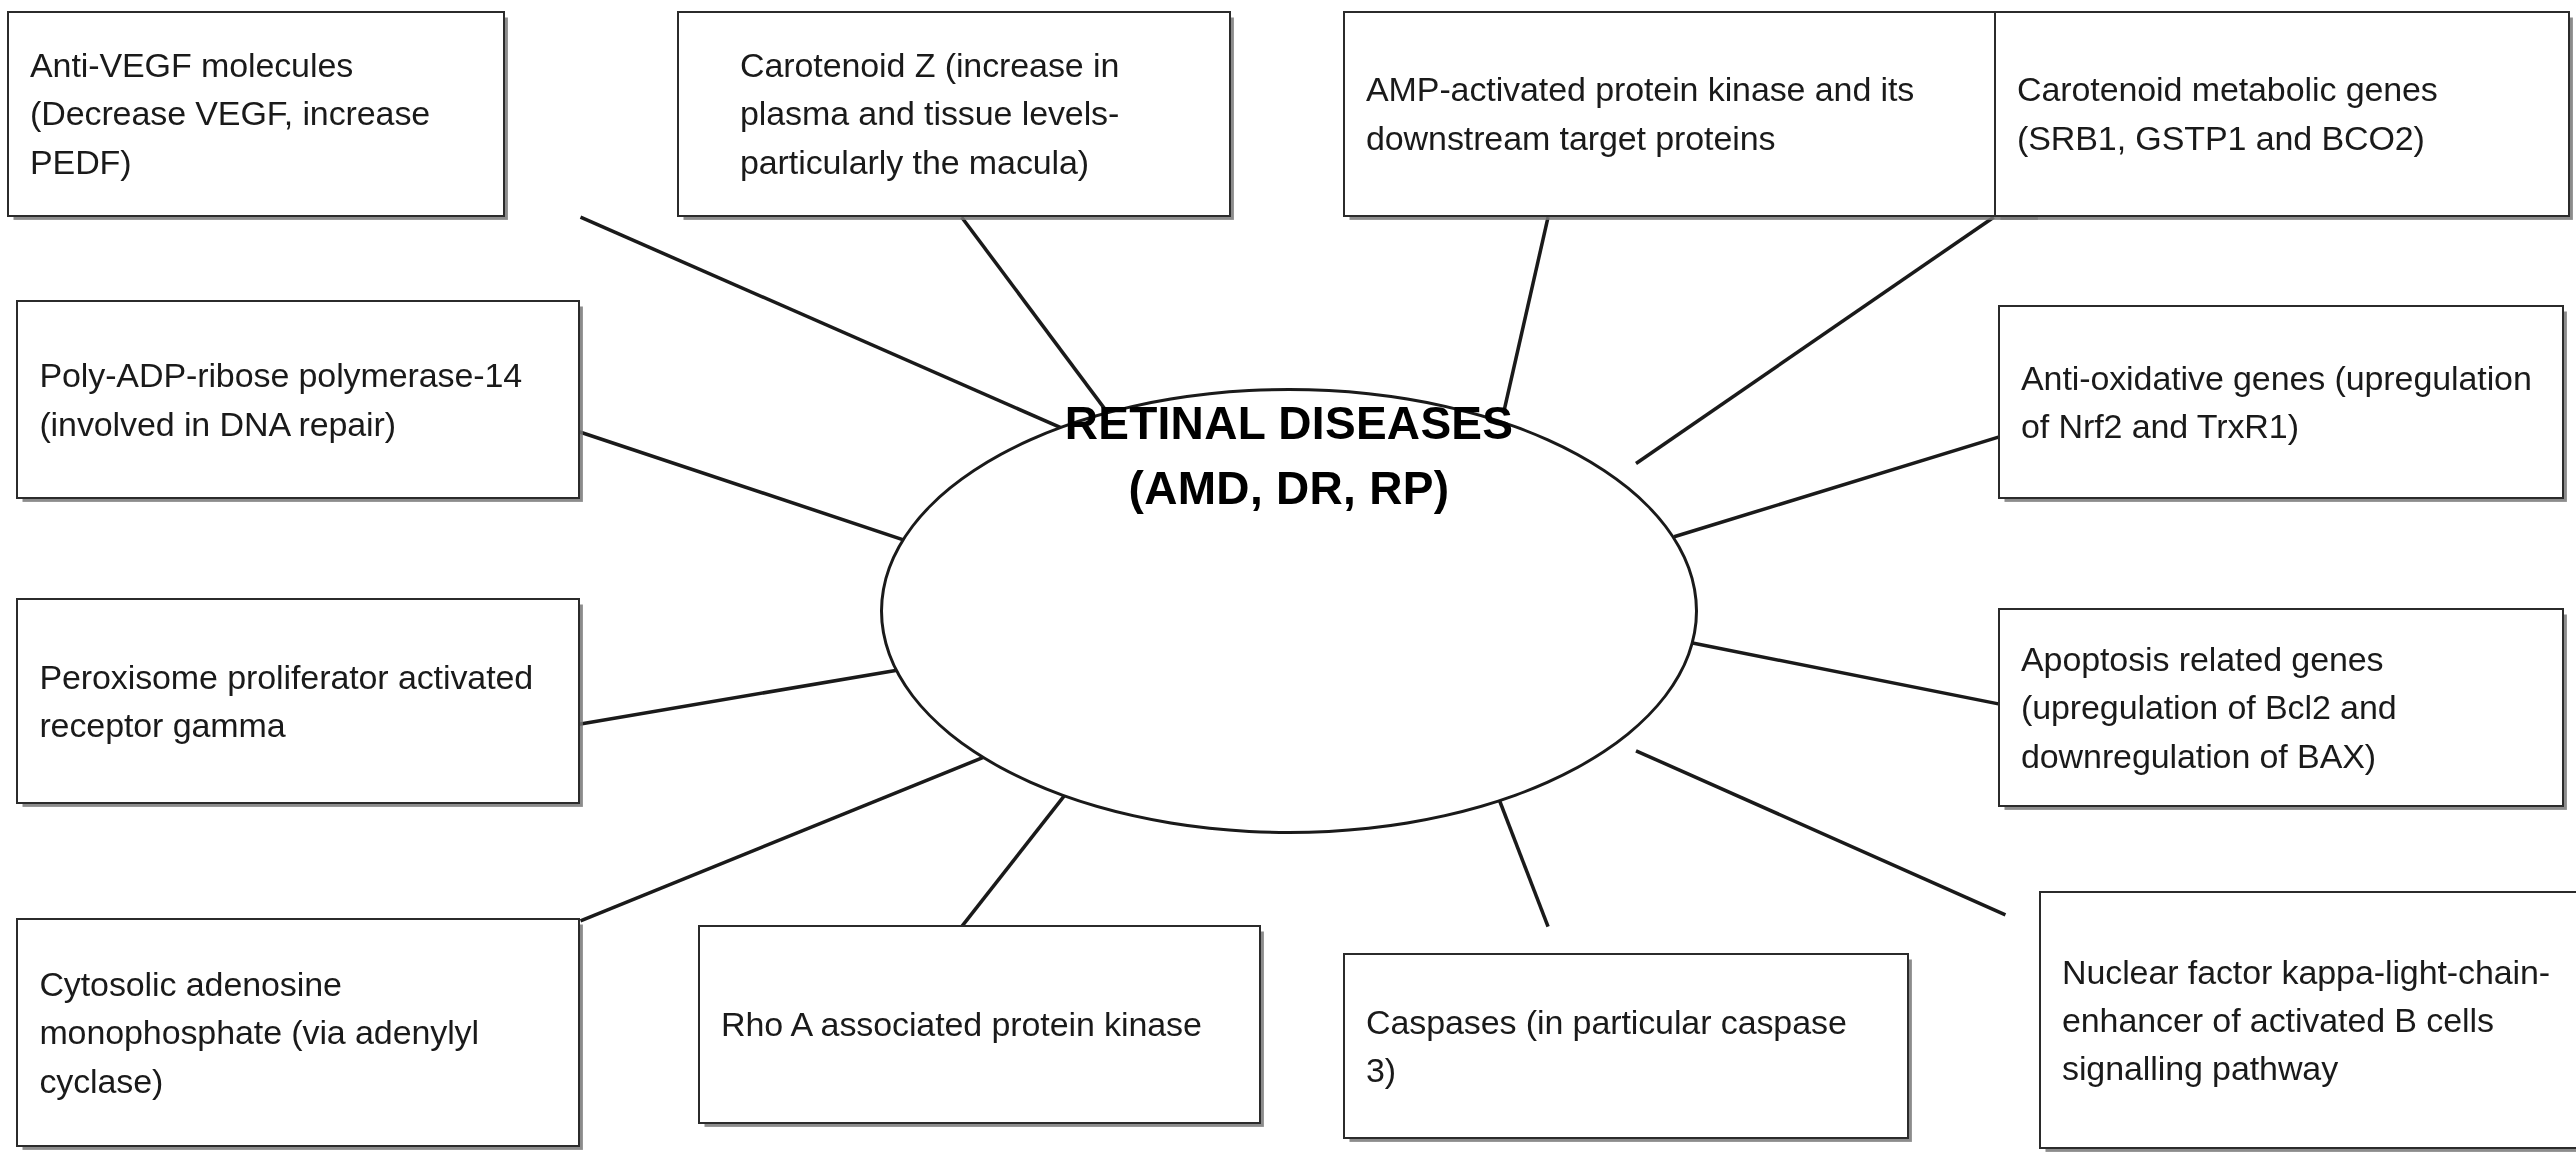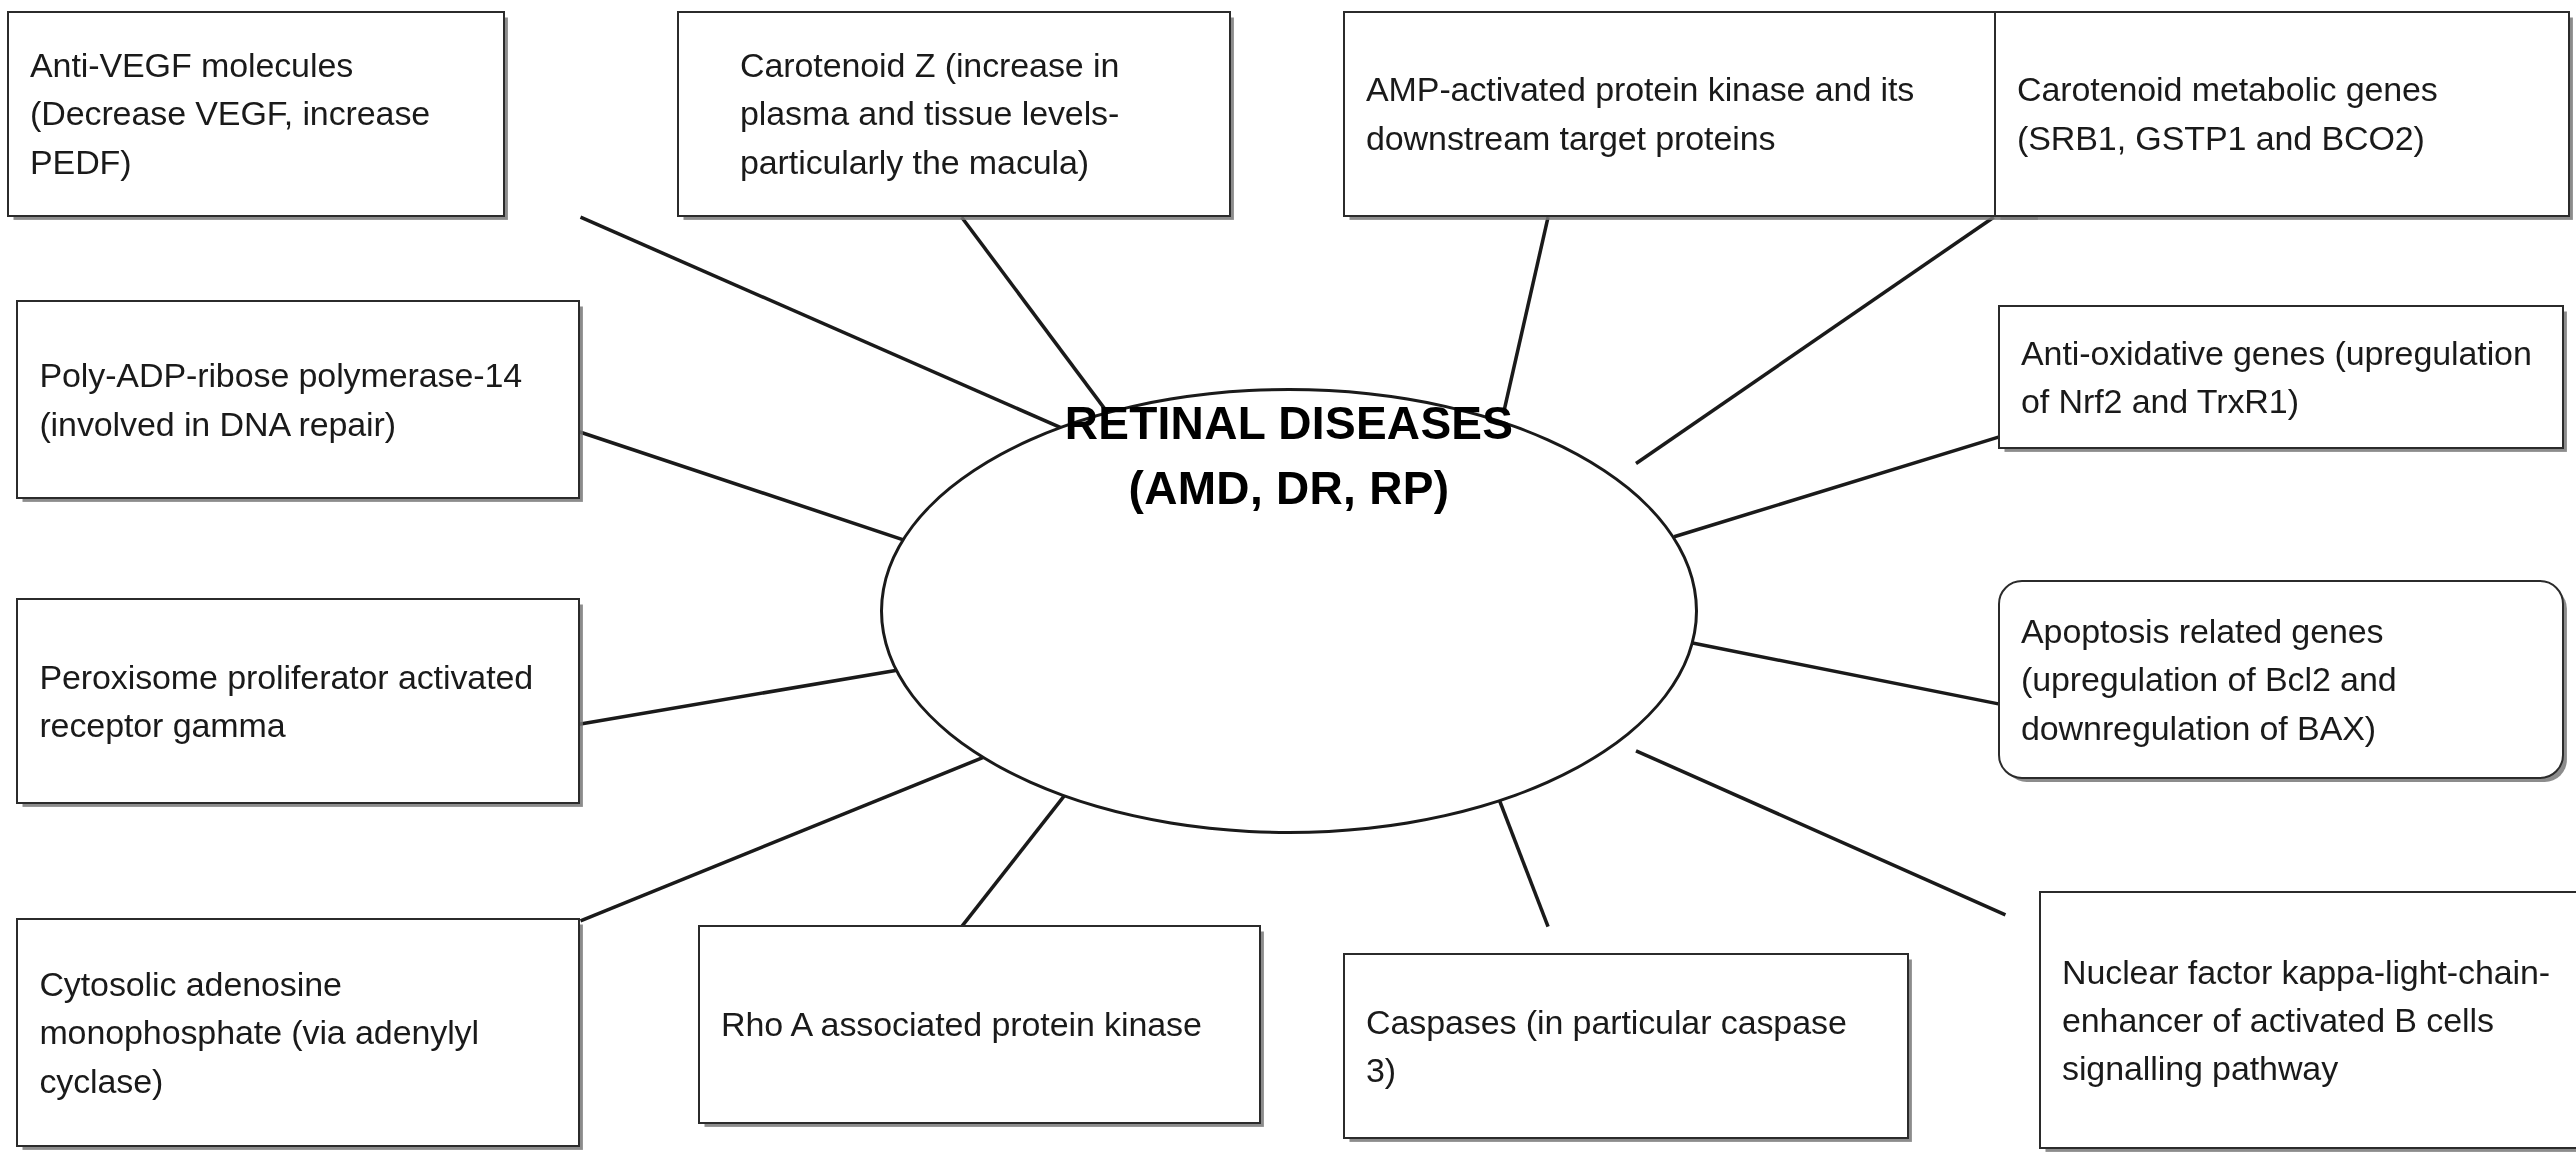--- a/index.html
+++ b/index.html
@@ -103,29 +103,29 @@
   </div>
 
   <div class="node-box" style="left:1994px; top:10.6px; width:576px; height:206px;">
     <div class="node-text">Carotenoid metabolic genes (SRB1, GSTP1 and BCO2)</div>
   </div>
 
   <div class="node-box" style="left:16.4px; top:300px; width:564px; height:199px;">
     <div class="node-text">Poly-ADP-ribose polymerase-14 (involved in DNA repair)</div>
   </div>
 
-  <div class="node-box" style="left:1998px; top:305px; width:566px; height:144px;">
+  <div class="node-box" style="left:1998px; top:305px; width:566px; height:194px;">
     <div class="node-text">Anti-oxidative genes (upregulation of Nrf2 and TrxR1)</div>
   </div>
 
   <div class="node-box" style="left:16.4px; top:598px; width:564px; height:206px;">
     <div class="node-text">Peroxisome proliferator activated receptor gamma</div>
   </div>
 
-  <div class="node-box" style="left:1998px; top:580px; width:566px; height:199px;border-radius:24px;">
+  <div class="node-box" style="left:1998px; top:608px; width:566px; height:199px;">
     <div class="node-text">Apoptosis related genes (upregulation of Bcl2 and downregulation of BAX)</div>
   </div>
 
   <div class="node-box" style="left:16.4px; top:918px; width:564px; height:229px;">
     <div class="node-text">Cytosolic adenosine monophosphate (via adenylyl cyclase)</div>
   </div>
 
   <div class="node-box" style="left:668px; top:925px; width:563px; height:199px;margin-left:30px;">
     <div class="node-text">Rho A associated protein kinase</div>
   </div>

